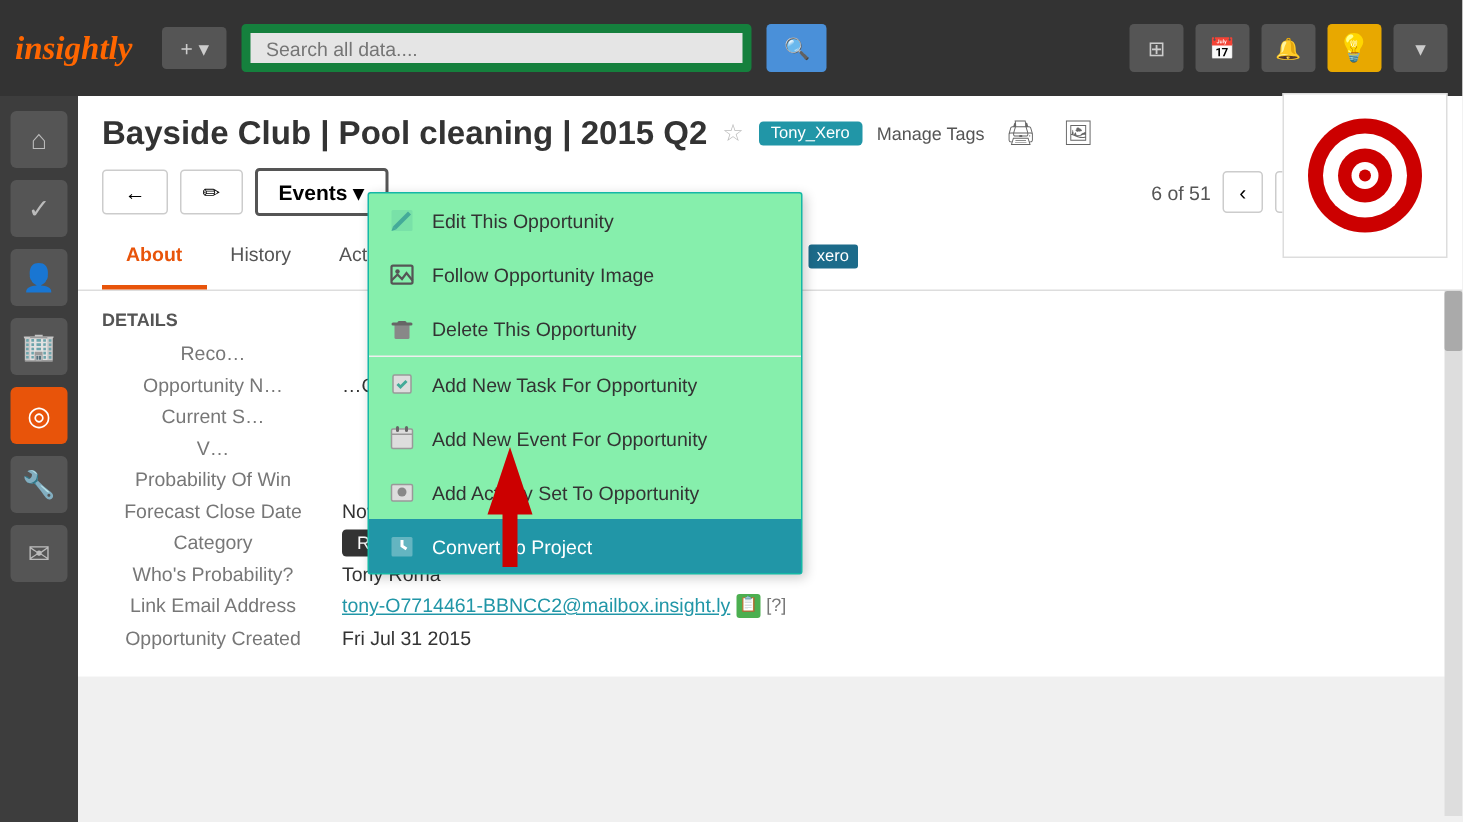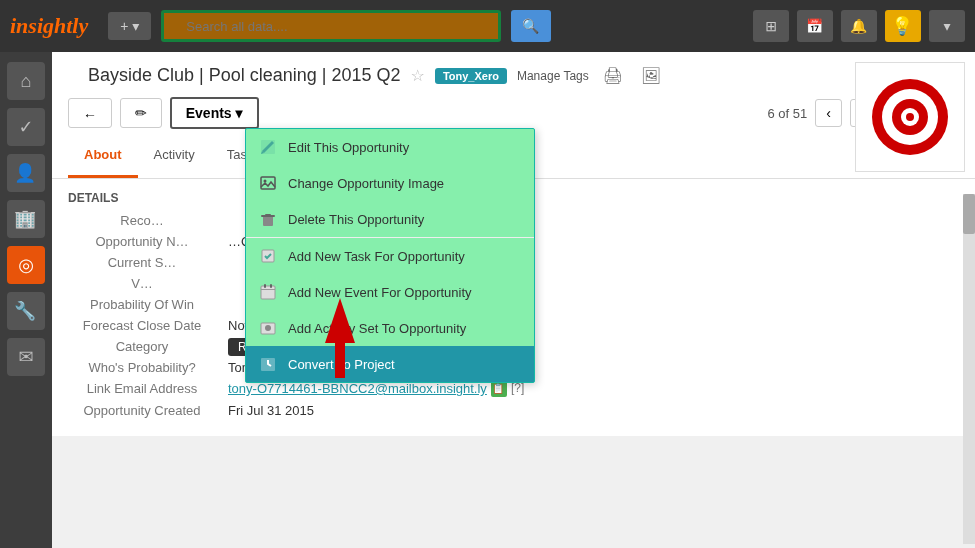--- a/index.html
+++ b/index.html
@@ -1,21 +1,21 @@
 <!DOCTYPE html>
 <html><head>
   <meta charset="utf-8">
   <style>
     * { box-sizing: border-box; margin: 0; padding: 0; }
     body { font-family: Arial, sans-serif; font-size: 13px; background: #f0f0f0; width: 975px; height: 548px; overflow: hidden; }
 
     
     .navbar {
       background: #333;
-      height: 52px;
+      height: 64px;
       display: flex;
       align-items: center;
       padding: 0 10px;
       gap: 10px;
     }
     .logo {
       color: #ff6600;
       font-size: 22px;
       font-weight: bold;
       font-style: italic;
@@ -31,25 +31,25 @@
       cursor: pointer;
       font-size: 14px;
       display: flex;
       align-items: center;
       gap: 4px;
     }
     .search-bar {
       flex: 1;
       max-width: 340px;
       height: 32px;
-      border: 3px solid #15803d;
-      border-radius: 3px;
-      padding: 0 22px;
+      border: 6px solid #15803d;
+      border-radius: 3px;
+      padding: 0 10px;
       font-size: 13px;
-      background: #a16207;
+      background: #e5e5e5;
     }
     .search-btn {
       background: #4a90d9;
       border: none;
       border-radius: 3px;
       color: white;
       height: 32px;
       width: 40px;
       cursor: pointer;
       font-size: 14px;
@@ -133,33 +133,31 @@
       padding: 12px 16px 0 16px;
       border-bottom: 1px solid #ddd;
     }
     .page-title-row {
       display: flex;
       align-items: center;
       gap: 10px;
       margin-bottom: 10px;
     }
     .page-title {
-      font-size: 18px;
-      font-weight: normal;
+      font-size: 22px;
+      font-weight: bold;
       color: #333;
-      margin-left: 20px;
     }
     .star-icon { color: #bbb; font-size: 16px; cursor: pointer; }
     .xero-badge {
       background: #2196a7;
       color: white;
       font-size: 11px;
       padding: 2px 8px;
       border-radius: 3px;
-      font-weight: bold;
     }
     .manage-tags {
       color: #555;
       font-size: 12px;
       cursor: pointer;
     }
     .header-actions-row {
       display: flex;
       align-items: center;
       gap: 8px;
@@ -432,20 +430,21 @@
             <span>Events ▾</span>
           </button>
           <span class="pagination-info">6 of 51</span>
           <button class="page-nav-btn">‹</button>
           <button class="page-nav-btn">›</button>
           <button class="follow-btn">Follow</button>
         </div>
 
         <div class="tabs">
           <div class="tab active">About</div>
+          <div class="tab">History</div>
           <div class="tab">Activity</div>
           <div class="tab">Tasks <span class="tab-badge">1</span></div>
           <div class="tab">Events <span class="tab-badge">1</span></div>
           <div class="tab"><span class="tab-icon">●</span></div>
           <div class="tab"><span style="background:#1c6b8a;color:white;padding:2px 6px;border-radius:2px;font-size:11px;">xero</span></div>
         </div>
       </div>
 
       <div class="details-section">
         <div class="details-header">DETAILS</div>
@@ -520,21 +519,21 @@
       <span>Edit This Opportunity</span>
     </div>
     <div class="dropdown-item">
       <span class="menu-icon">
         <svg width="18" height="18" viewBox="0 0 18 18">
             <rect x="2" y="3" width="14" height="12" rx="1" fill="none" stroke="#555" stroke-width="1.5"></rect>
             <circle cx="6" cy="7" r="1.5" fill="#555"></circle>
             <path d="M2 13l4-4 3 3 3-4 4 5" fill="none" stroke="#555" stroke-width="1.5"></path>
           </svg>
       </span>
-      <span>Change Opportunity Image</span>
+      <span>Follow Opportunity Image</span>
     </div>
     <div class="dropdown-item">
       <span class="menu-icon">
         <svg width="18" height="18" viewBox="0 0 18 18">
             <rect x="4" y="6" width="10" height="10" rx="1" fill="#888"></rect>
             <rect x="6" y="4" width="6" height="2" rx="1" fill="#666"></rect>
             <rect x="2" y="5" width="14" height="2" rx="1" fill="#666"></rect>
           </svg>
       </span>
       <span>Delete This Opportunity</span>

